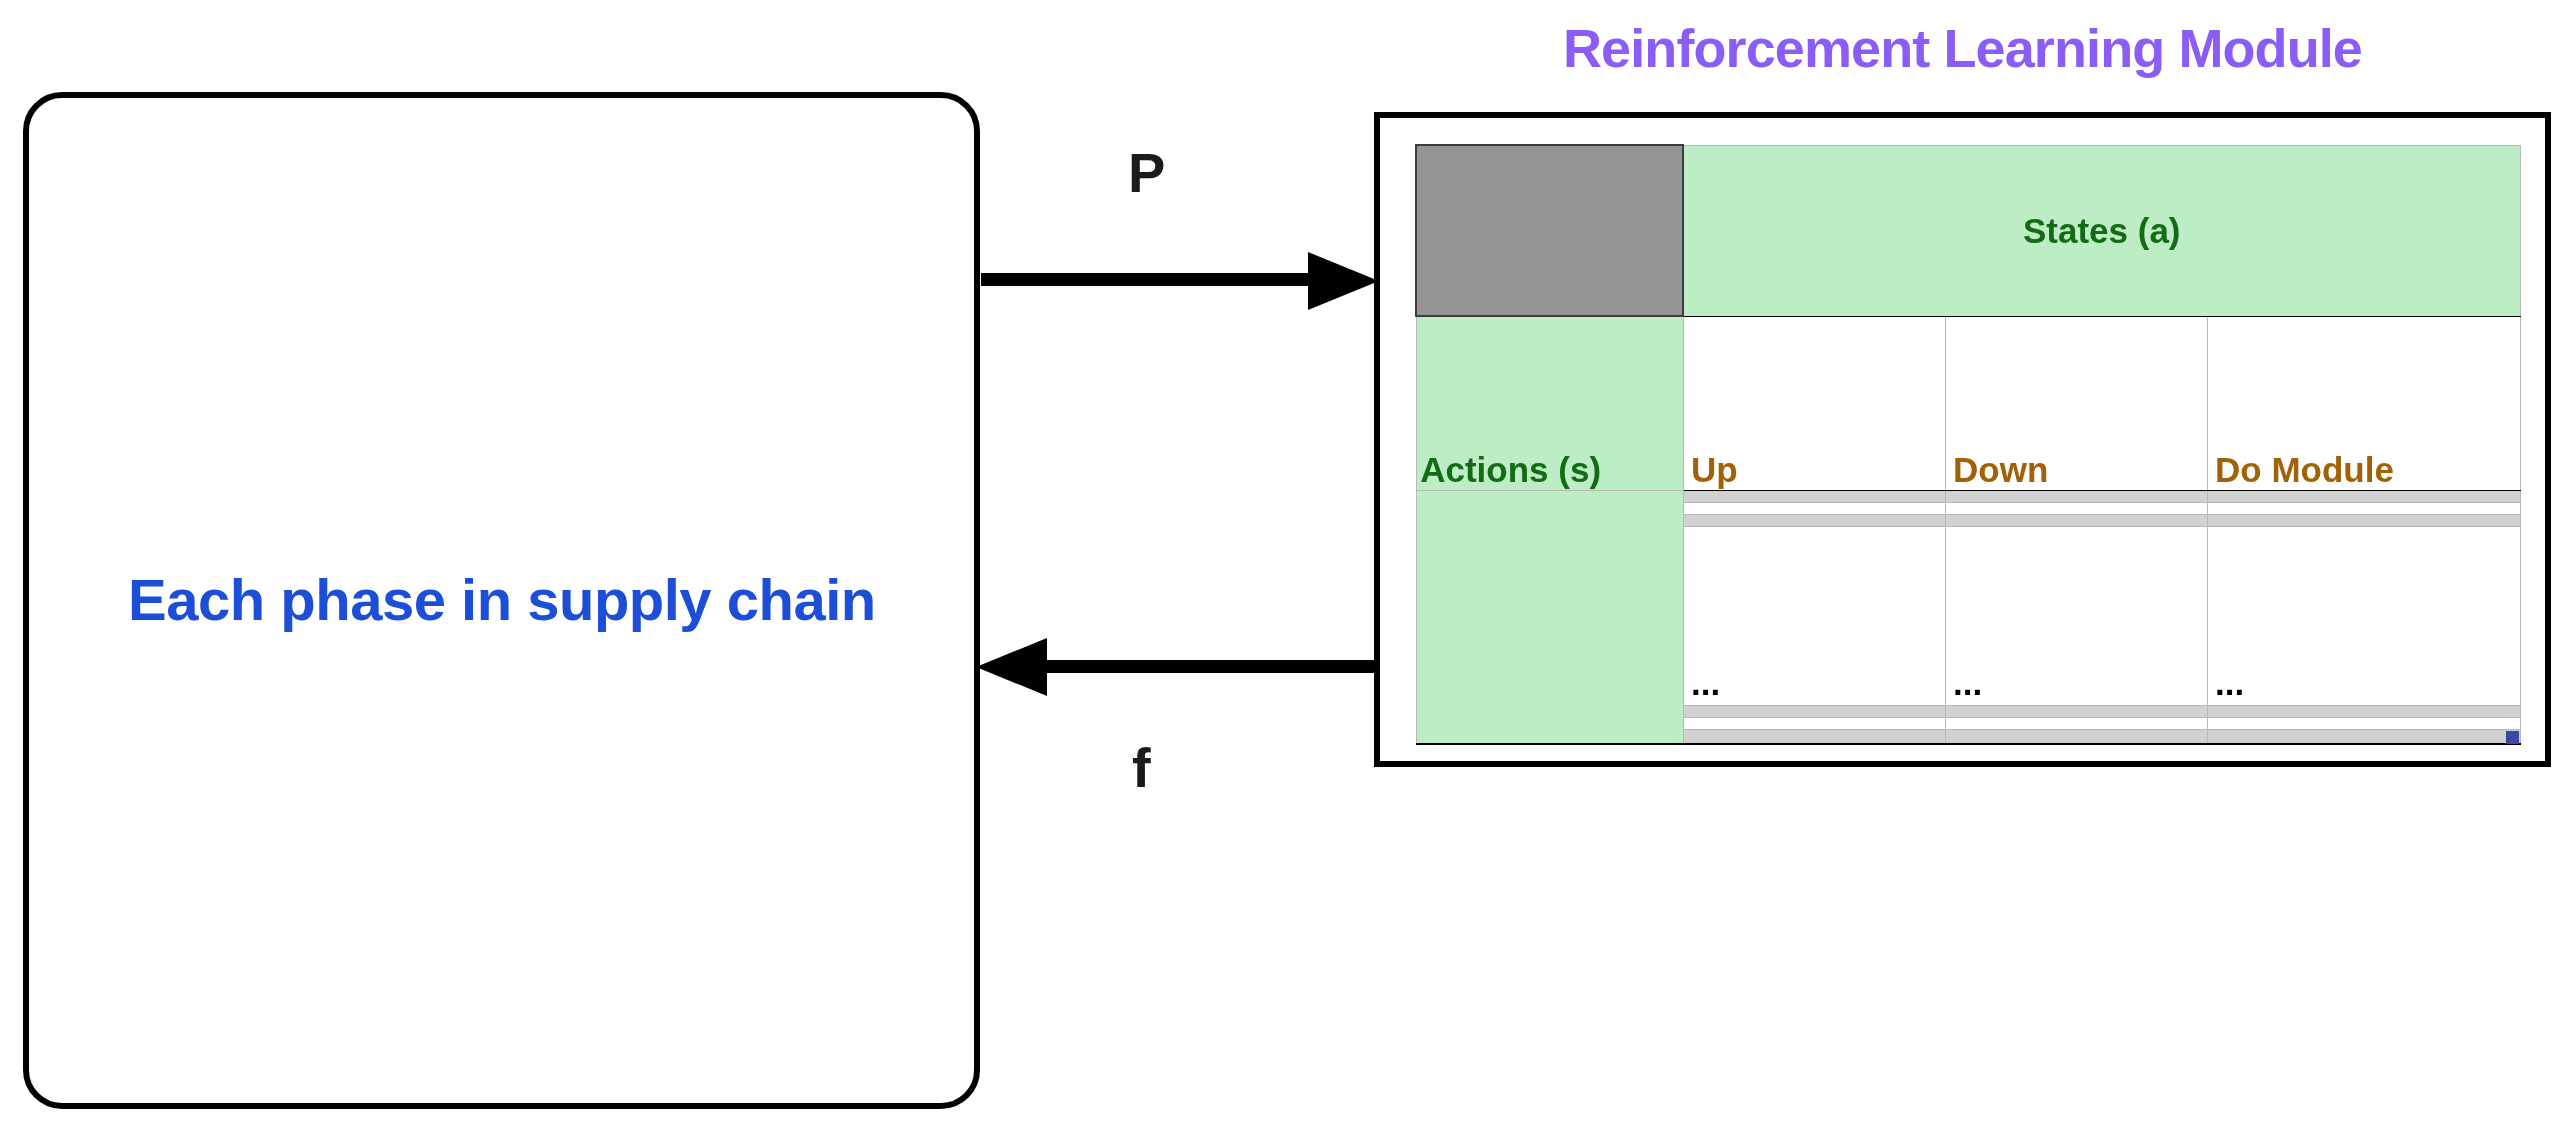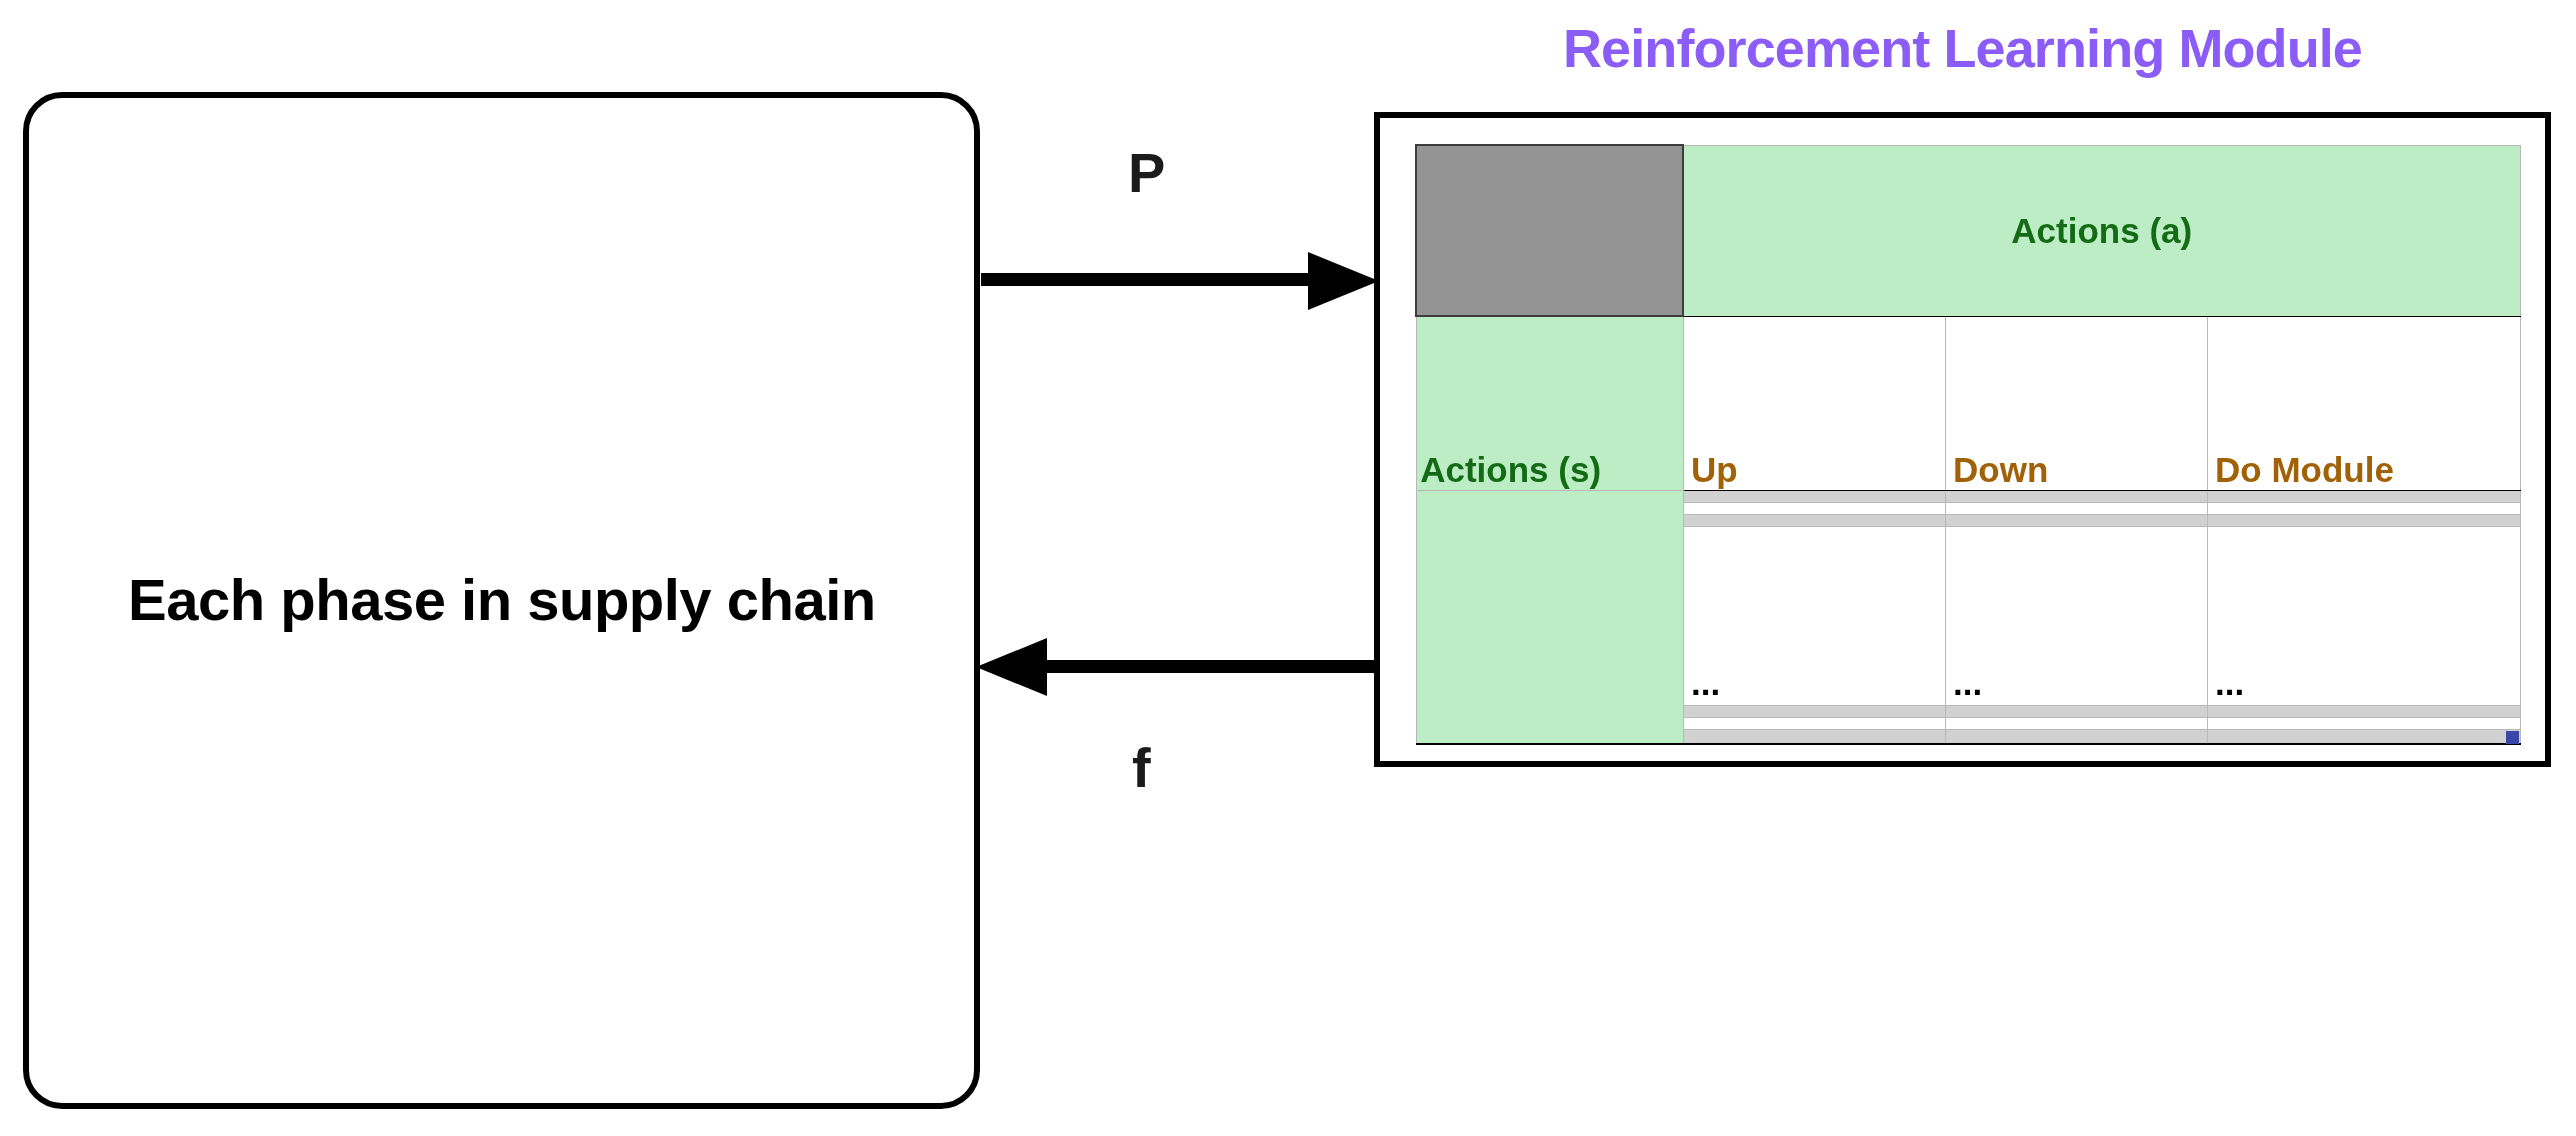--- a/index.html
+++ b/index.html
@@ -31,21 +31,21 @@
     border-radius: 39px;
     background: #ffffff;
     display: flex;
     align-items: center;
     justify-content: center;
   }
   #phase-box-label {
     font-size: 58px;
     font-weight: bold;
     font-stretch: condensed;
-    color: #000000;
+    color: #1d4ed8;
     text-align: center;
     line-height: 1.18;
     letter-spacing: -0.5px;
     max-width: 805px;
     font-family: "Liberation Sans Narrow", "Liberation Sans", sans-serif;
   }
 
   
   .arrow-shaft {
     position: absolute;
@@ -231,21 +231,21 @@
       <table>
         <colgroup>
           <col class="col-states">
           <col class="col-act">
           <col class="col-act">
           <col class="col-act-last">
         </colgroup>
         <tbody>
           <tr>
             <td class="cell-corner"></td>
-            <td class="cell-actions-head" colspan="3">Actions (a)</td>
+            <td class="cell-actions-head" colspan="3">States (a)</td>
           </tr>
           <tr>
             <td class="cell-states-head">Actions (s)</td>
             <td class="cell-action-head">Up</td>
             <td class="cell-action-head">Down</td>
             <td class="cell-action-head">Do Module</td>
           </tr>
 
           <tr class="row-gray">
             <td class="cell-states-body"></td>

